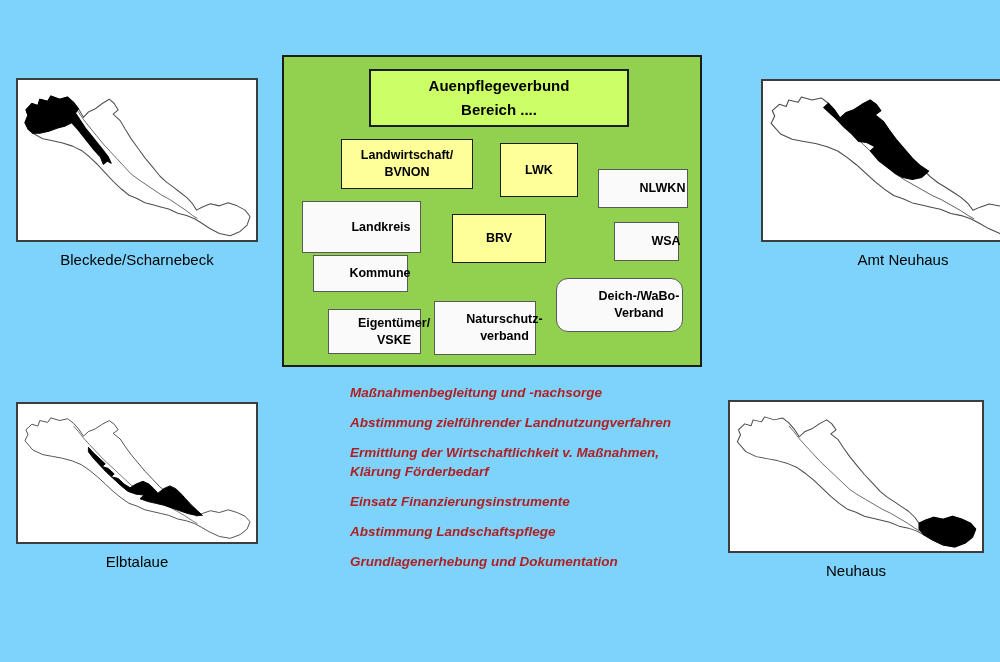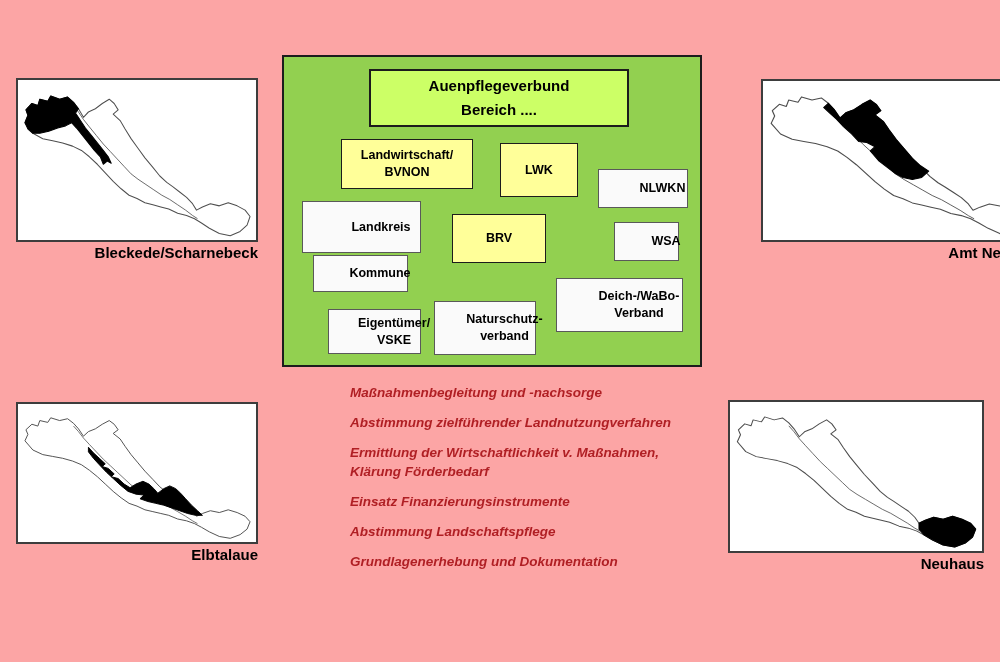--- a/index.html
+++ b/index.html
@@ -1,17 +1,17 @@
 <!DOCTYPE html>
 <html><head>
 <meta charset="utf-8">
 <style>
   html,body{margin:0;padding:0;background:#ffffff;}
   .stage{
-    position:relative;width:1000px;height:662px;background:#fca5a5;
+    position:relative;width:1000px;height:662px;background:#7dd3fc;
     font-family:"Liberation Sans", sans-serif;overflow:hidden;
   }
   
   .green-panel{
     position:absolute;left:282px;top:55px;width:420px;height:312px;
     background:#92D050;border:2px solid #1c1c1c;box-sizing:border-box;
   }
   .obox{
     position:absolute;display:flex;align-items:center;justify-content:center;
     text-align:center;font-weight:bold;color:#000;white-space:pre-line;
@@ -23,32 +23,32 @@
   }
   .obox.yellow{background:#FFFF99;border:1.5px solid #1c1c1c;}
   .obox.gray{background:#FAFAFA;border:1.5px solid #595959;padding-left:39px;}
   .b-landwirtschaft{left:57px;top:82px;width:132px;height:50px;}
   .b-lwk{left:216px;top:86px;width:78px;height:54px;}
   .b-nlwkn{left:314px;top:112px;width:90px;height:39px;background:#ffffff;}
   .b-landkreis{left:18px;top:144px;width:119px;height:52px;}
   .b-brv{left:168px;top:157px;width:94px;height:49px;}
   .b-wsa{left:330px;top:165px;width:65px;height:39px;}
   .b-kommune{left:29px;top:198px;width:95px;height:37px;}
-  .b-deich{left:272px;top:221px;width:127px;height:54px;}
+  .b-deich{left:272px;top:221px;width:127px;height:54px;border-radius:12px;}
   .b-eigentuemer{left:44px;top:252px;width:93px;height:45px;}
   .b-naturschutz{left:150px;top:244px;width:102px;height:54px;}
 
   
   .map{position:absolute;}
   .map-frame{
     border:2px solid #3d3d3d;background:#ffffff;box-sizing:border-box;overflow:hidden;
   }
   .map-frame svg{display:block;width:100%;height:100%;}
   .map-label{
-    text-align:right;font-weight:bold;font-size:15px;color:#000;margin-top:2px;
+    text-align:center;font-weight:normal;font-size:15px;color:#000;margin-top:9px;
   }
   .map-nw{left:16px;top:78px;width:242px;}
   .map-nw .map-frame{height:164px;}
   .map-ne{left:761px;top:79px;width:284px;}
   .map-ne .map-frame{height:163px;}
   .map-sw{left:16px;top:402px;width:242px;}
   .map-sw .map-frame{height:142px;}
   .map-se{left:728px;top:400px;width:256px;}
   .map-se .map-frame{height:153px;}
 

